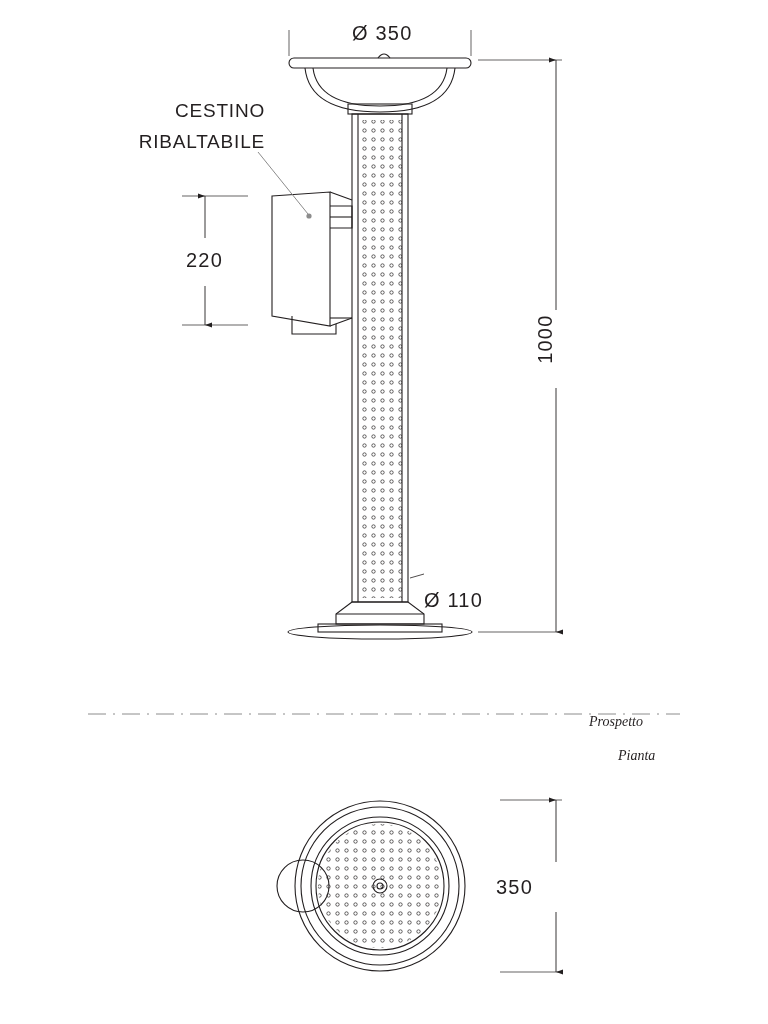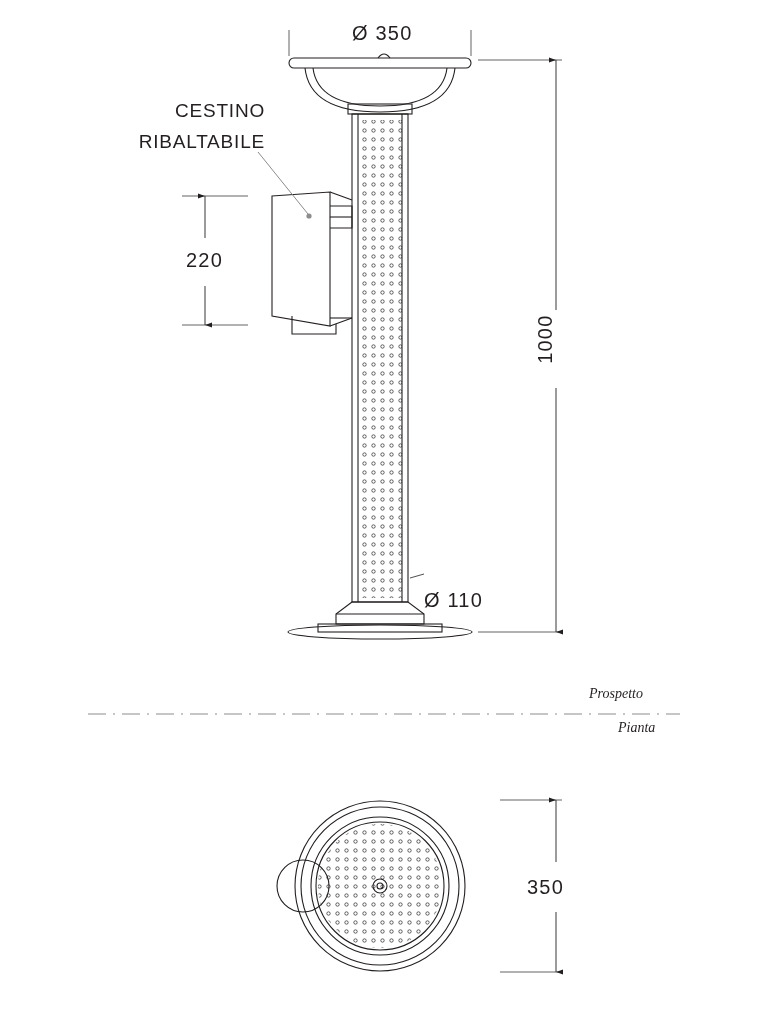--- a/index.html
+++ b/index.html
@@ -44,20 +44,21 @@
     font-size: 19px;
     letter-spacing: 0.8px;
     color: #231f20;
     text-align: right;
   }
   .view-label {
     font-size: 14px;
     font-style: italic;
     font-family: "Liberation Serif", serif;
     color: #231f20;
+    margin-top: 28px;
   }
 </style>
 </head>
 <body>
 
 <div id="stage">
 
   <svg class="drawing" viewBox="0 0 768 1024">
     <defs>
       <marker id="arrowDown" markerWidth="8" markerHeight="8" refX="4" refY="7" orient="auto" markerUnits="userSpaceOnUse">
@@ -171,21 +172,21 @@
   </svg>
 
   <div class="lbl dim-label" style="left:352px; top:22px;">Ø 350</div>
 
   <div class="lbl dim-label vertical" style="left:521px; top:328px; transform: rotate(-90deg);">1000</div>
 
   <div class="lbl dim-label" style="left:186px; top:249px;">220</div>
 
   <div class="lbl dim-label" style="left:424px; top:563px;margin-top:26px;">Ø 110</div>
 
-  <div class="lbl dim-label" style="left:527px; top:876px;">350</div>
+  <div class="lbl dim-label" style="left:496px; top:876px;">350</div>
 
   <div class="lbl note-label" style="left:50px; top:131px; width:215px;">RIBALTABILE</div>
 
   <div class="lbl note-label" style="left:50px; top:100px; width:215px;">CESTINO</div>
 
   <div class="lbl view-label" style="left:589px; top:686px;">Prospetto</div>
 
   <div class="lbl view-label" style="left:618px; top:720px;">Pianta</div>
 
 </div>

